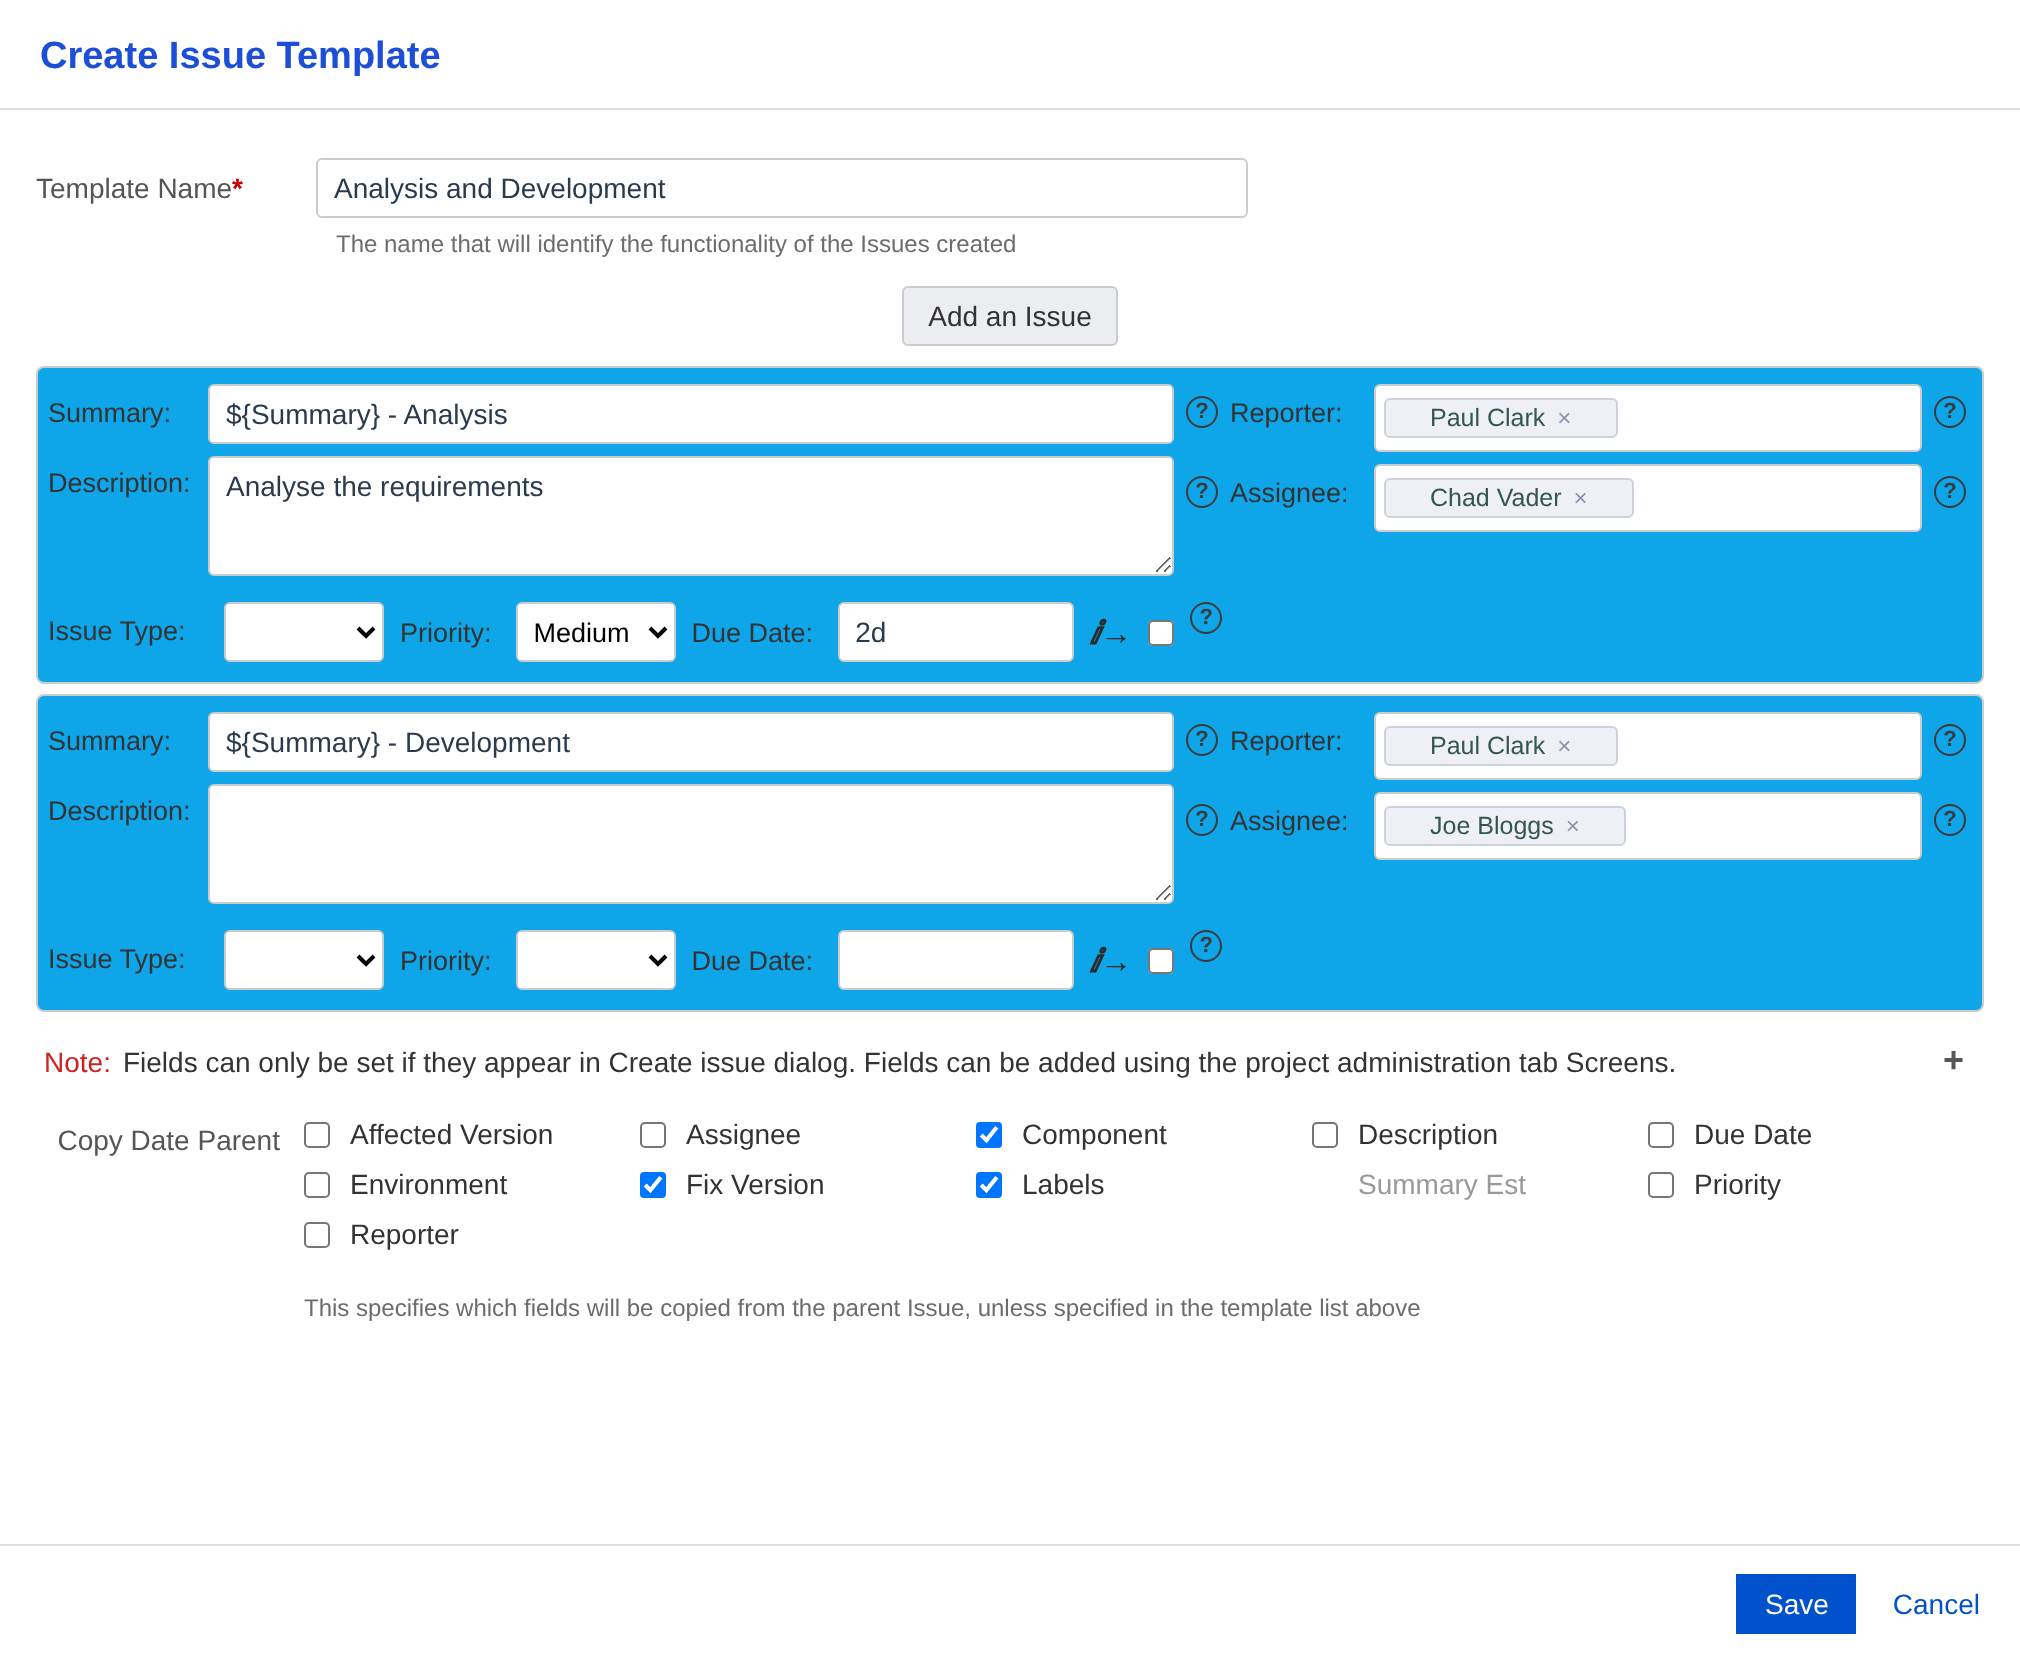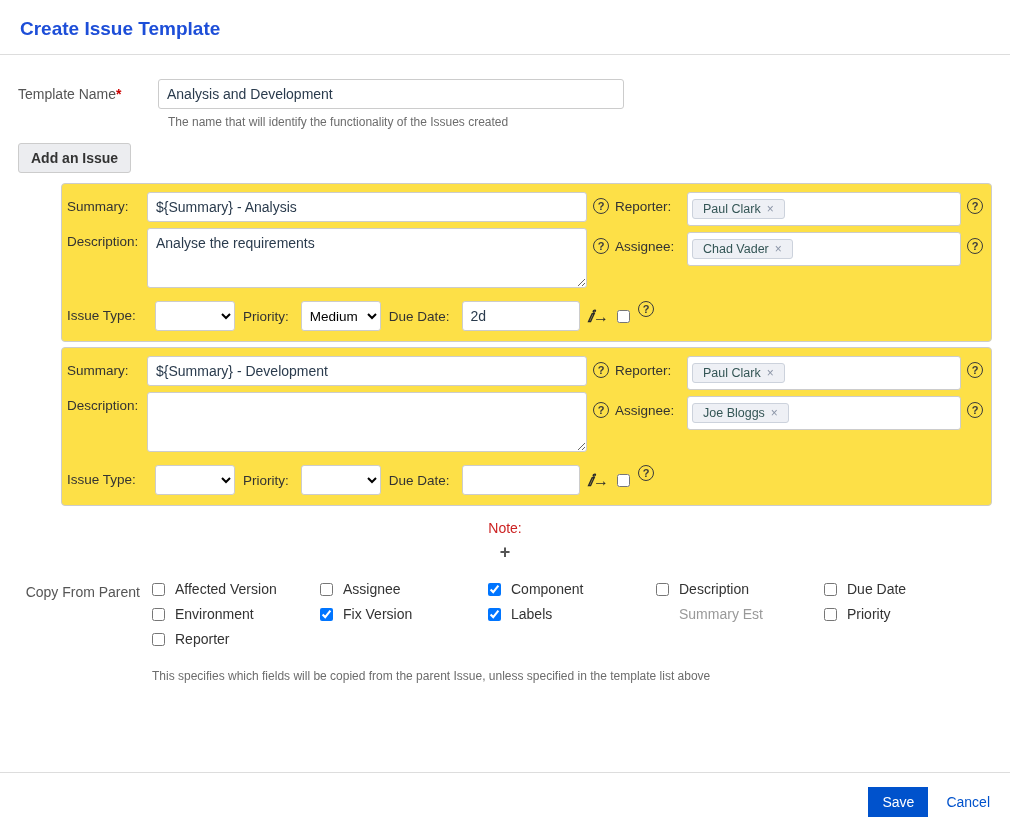--- a/index.html
+++ b/index.html
@@ -52,37 +52,36 @@
     color: #2a3b4d;
   }
   .template-name-input { width: 466px; }
   .helper-text {
     font-size: 12px;
     color: #6c6c6c;
     margin-left: 150px;
     margin-top: 6px;
     margin-bottom: 14px;
   }
-  .add-issue-row { text-align: left; margin-bottom: 10px; font-weight: bold; }
+  .add-issue-row { text-align: center; margin-bottom: 10px; }
   .btn {
     display: inline-block;
     padding: 6px 12px;
     border-radius: 3px;
     font-size: 14px;
     cursor: pointer;
     border: 1px solid transparent;
   }
   .btn-light { background: #ecedf0; border-color: #ccc; color: #333; }
   .issue-block {
     border: 1px solid #ccc;
     border-radius: 4px;
-    background: #fde047;
+    background: #0ea5e9;
     padding: 8px 8px 10px 5px;
     margin-bottom: 5px;
-    margin-left: 43px;
   }
   .block-grid {
     display: flex;
     gap: 6px;
   }
   .left-half { flex: 1; }
   .right-half { flex: 0 0 390px; }
 
   .field-row {
     display: flex;
@@ -139,21 +138,21 @@
     background: #fff;
     padding: 3px 4px;
     display: flex;
     align-items: center;
     gap: 4px;
   }
   .tag {
     background: #eef0f5;
     border: 1px solid #ccd2dc;
     border-radius: 3px;
-    padding: 2px 10px;
+    padding: 2px 22px;
     font-size: 12.5px;
     color: #355;
     display: inline-flex;
     align-items: center;
     gap: 6px;
   }
   .tag .x { color: #8a94a6; cursor: pointer; font-size: 12px; }
 
   .second-row {
     display: flex;
@@ -184,21 +183,20 @@
   }
   input[type=checkbox] { margin: 0; }
 
   .note-row {
     display: flex;
     align-items: center;
     gap: 6px;
     margin-top: 14px;
     margin-bottom: 18px;
     padding: 0 4px;
-    flex-direction: column;
   }
   .note-label { color: #c22; font-size: 14px; }
   .note-text { color: #333; font-size: 14px; flex: 1; }
   .plus-icon {
     font-size: 18px;
     font-weight: 700;
     color: #555;
     cursor: pointer;
     padding: 0 6px;
   }
@@ -384,25 +382,26 @@
       <span class="mini-label">Due Date:</span>
       <input type="text" class="text-input due-input" value="" style="">
       <span class="branch-icon">ⅈ→</span>
       <input type="checkbox" style="">
       <span class="help-circle" style="margin-top:-15px;">?</span>
     </div>
   </div>
 
   <div class="note-row">
     <span class="note-label">Note:</span>
+    <span class="note-text">Fields can only be set if they appear in Create issue dialog. Fields can be added using the project administration tab Screens.</span>
     <span class="plus-icon">+</span>
   </div>
 
   <div class="copy-section">
-    <div class="copy-label-col">Copy From Parent</div>
+    <div class="copy-label-col">Copy Date Parent</div>
     <div class="copy-body">
       <div class="check-grid" id="check-grid">
           <label class="check-item">
             <input type="checkbox" style="">
             <span>Affected Version</span>
           </label>
           <label class="check-item">
             <input type="checkbox" style="">
             <span>Assignee</span>
           </label>

